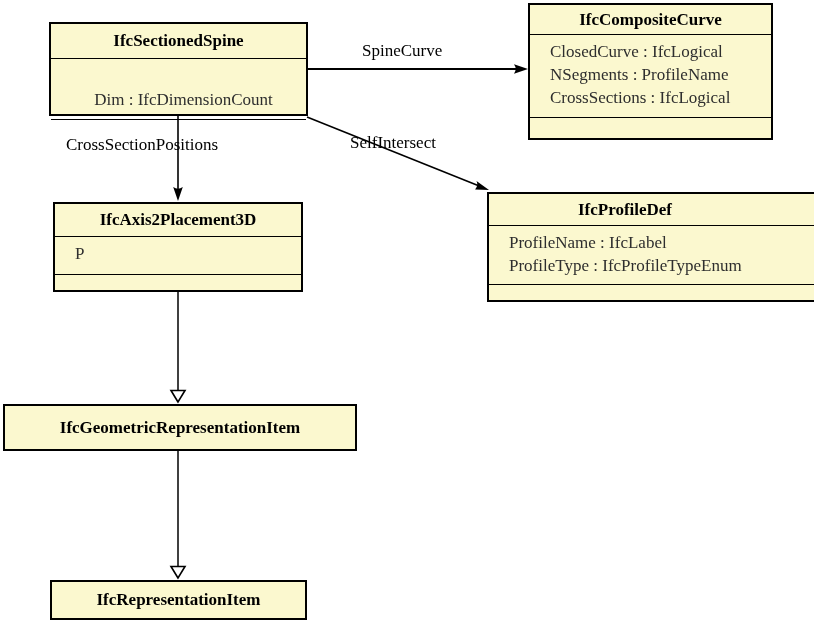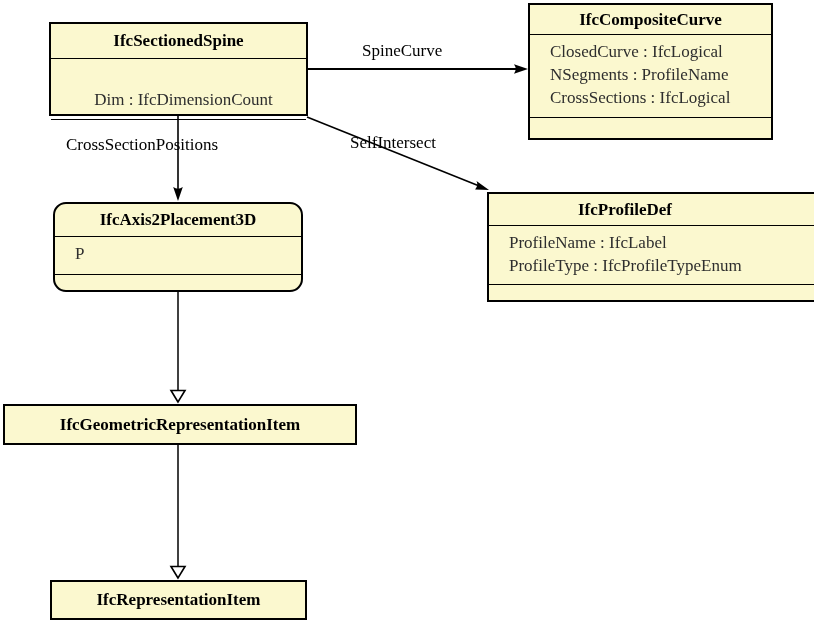--- a/index.html
+++ b/index.html
@@ -53,25 +53,25 @@
   #box-sectioned-spine .uml-attrs { height: 37px; text-align: center; }
 
   #box-composite-curve { left: 528px; top: 3px;   width: 245px; height: 137px; }
   #box-composite-curve .uml-title { height: 30px; }
   #box-composite-curve .uml-attrs { height: 83px; }
 
   #box-profile-def { left: 487px; top: 192px; width: 346px; height: 110px; }
   #box-profile-def .uml-title { height: 32px; padding-right: 70px; }
   #box-profile-def .uml-attrs { height: 59px; }
 
-  #box-axis2placement { left: 53px; top: 202px; width: 250px; height: 90px; border-radius: 13px; }
+  #box-axis2placement { left: 53px; top: 202px; width: 250px; height: 90px; }
   #box-axis2placement .uml-title { height: 33px; }
   #box-axis2placement .uml-attrs { height: 38px; }
 
-  #box-geom-rep-item { left: 3px;  top: 404px; width: 354px; height: 41px; }
+  #box-geom-rep-item { left: 3px;  top: 404px; width: 354px; height: 47px; }
   #box-rep-item      { left: 50px; top: 580px; width: 257px; height: 40px; }
 
   
   #edges-svg {
     position: absolute;
     left: 0; top: 0;
     width: 814px; height: 623px;
     pointer-events: none;
   }
   .edge-label {

